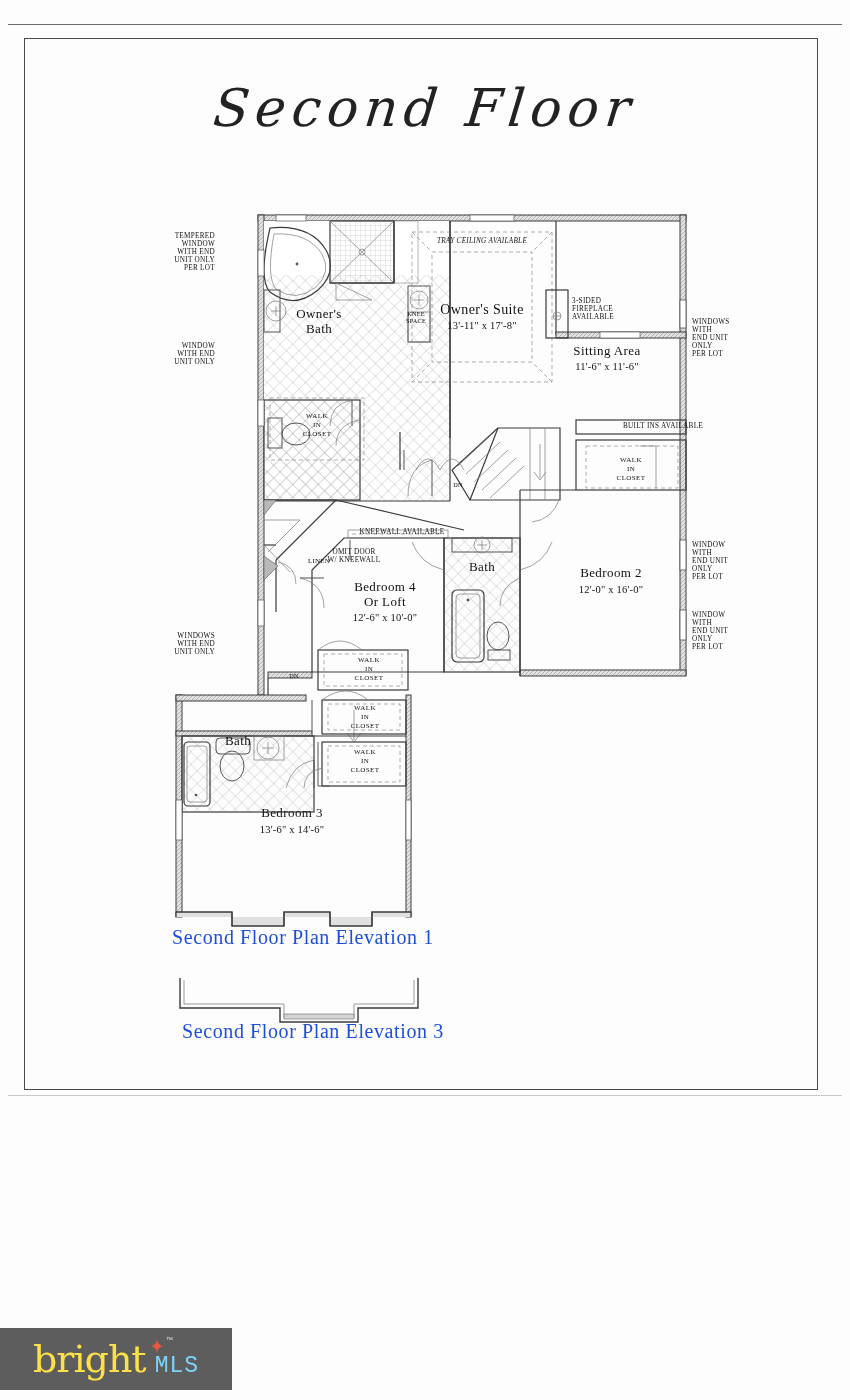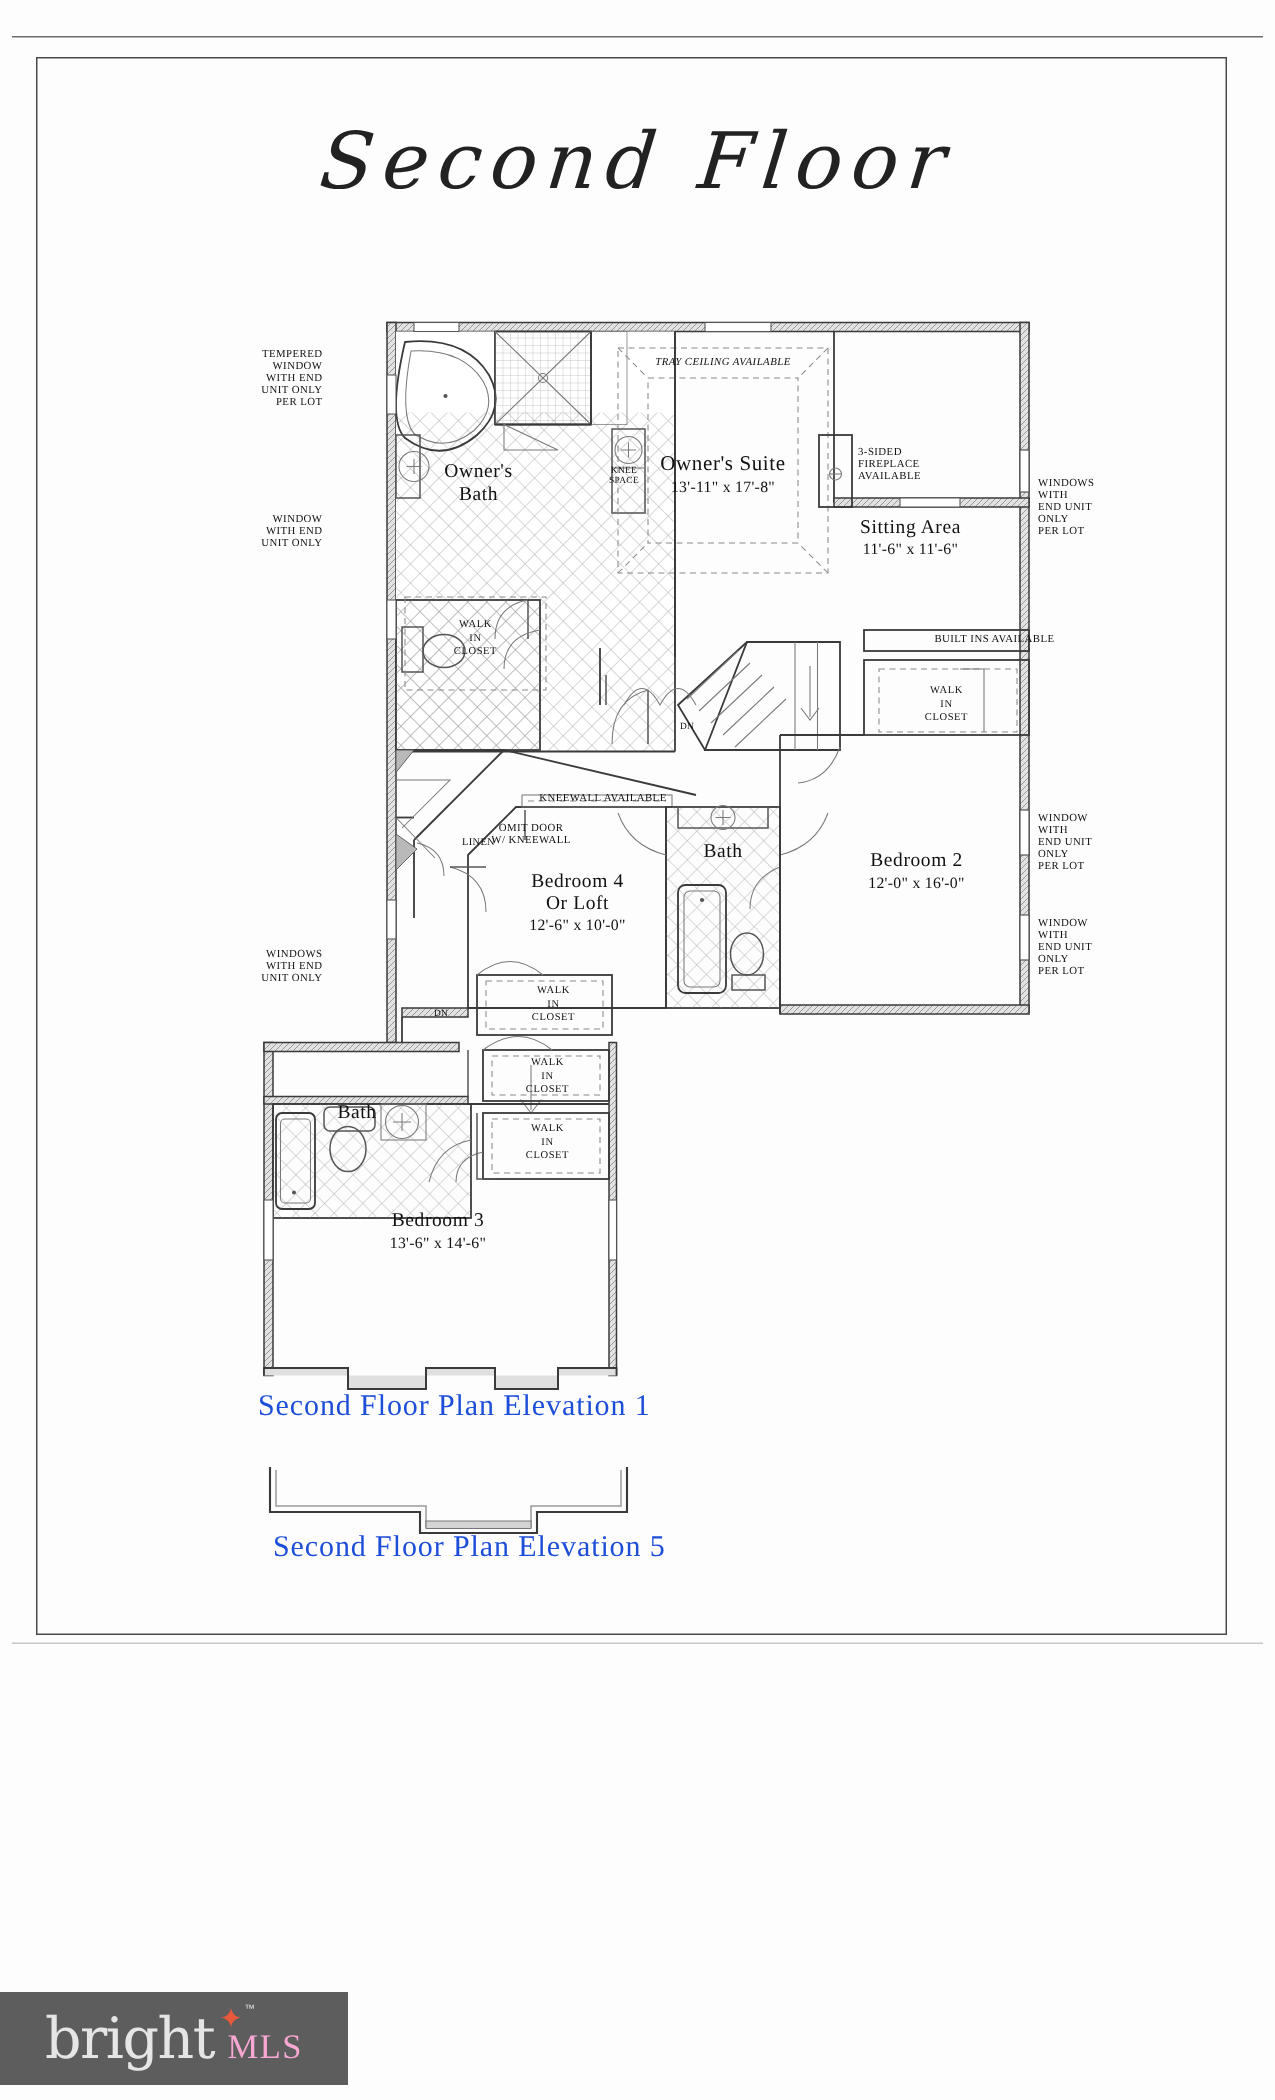--- a/index.html
+++ b/index.html
@@ -41,22 +41,22 @@
 
   .caption{
     position:absolute;font-size:20px;letter-spacing:.6px;color:#1d4ed8;
     font-family:Liberation Serif, serif;white-space:nowrap;
   }
 
   
   .wm{position:absolute;left:0px;top:1328px;width:232px;height:62px;background:#5d5d5d;
       display:flex;align-items:center;justify-content:center;}
   .wm-inner{position:relative;display:flex;align-items:baseline;}
-  .wm-b{font-family:"DejaVu Serif", serif;font-size:38px;color:#e5e5e5;letter-spacing:-1px;line-height:1;}
-  .wm-mls{font-family:Liberation Serif, serif;font-size:23px;color:#f9a8d4;letter-spacing:1px;margin-left:9px;line-height:1;}
+  .wm-b{font-family:"DejaVu Serif", serif;font-size:38px;color:#fde047;letter-spacing:-1px;line-height:1;}
+  .wm-mls{font-family:Liberation Mono, monospace;font-size:23px;color:#7dd3fc;letter-spacing:1px;margin-left:9px;line-height:1;}
   .wm-star{position:absolute;left:116px;top:-2px;width:17px;height:17px;color:#e8593b;font-size:19px;line-height:17px;}
   .wm-tm{position:absolute;left:133px;top:-4px;font-size:7px;color:#e6e6e6;font-family:"Liberation Sans",sans-serif;}
 
   svg{position:absolute;left:0;top:0;}
   .w{fill:none;stroke:#3a3a3a;stroke-width:1.2;}
   .w2{fill:none;stroke:#555;stroke-width:1;}
   .thin{fill:none;stroke:#7a7a7a;stroke-width:.7;}
   .dash{fill:none;stroke:#8a8a8a;stroke-width:.7;stroke-dasharray:4 3;}
   .hatchfill{stroke:#8e8e8e;stroke-width:.55;fill:none;}
 </style>
@@ -389,21 +389,21 @@
   <div class="lbl closet" style="left:326px;top:748px;width:78px;">WALK
 IN
 CLOSET</div>
 
   <div class="lbl room-name" style="left:210px;top:734px;width:56px;">Bath</div>
 
   <div class="lbl room-name" style="left:232px;top:806px;width:120px;">Bedroom 3</div>
   <div class="lbl room-dim" style="left:232px;top:824px;width:120px;">13'-6" x 14'-6"</div>
 
   <div class="caption" style="left:172px;top:926px;">Second Floor Plan Elevation 1</div>
-  <div class="caption" style="left:182px;top:1020px;">Second Floor Plan Elevation 5</div>
+  <div class="caption" style="left:182px;top:1020px;">Second Floor Plan Elevation 3</div>
 
   <div class="wm">
     <div class="wm-inner">
       <span class="wm-b">bright</span>
       <span class="wm-star">✦</span>
       <span class="wm-tm">™</span>
       <span class="wm-mls">MLS</span>
     </div>
   </div>
 

